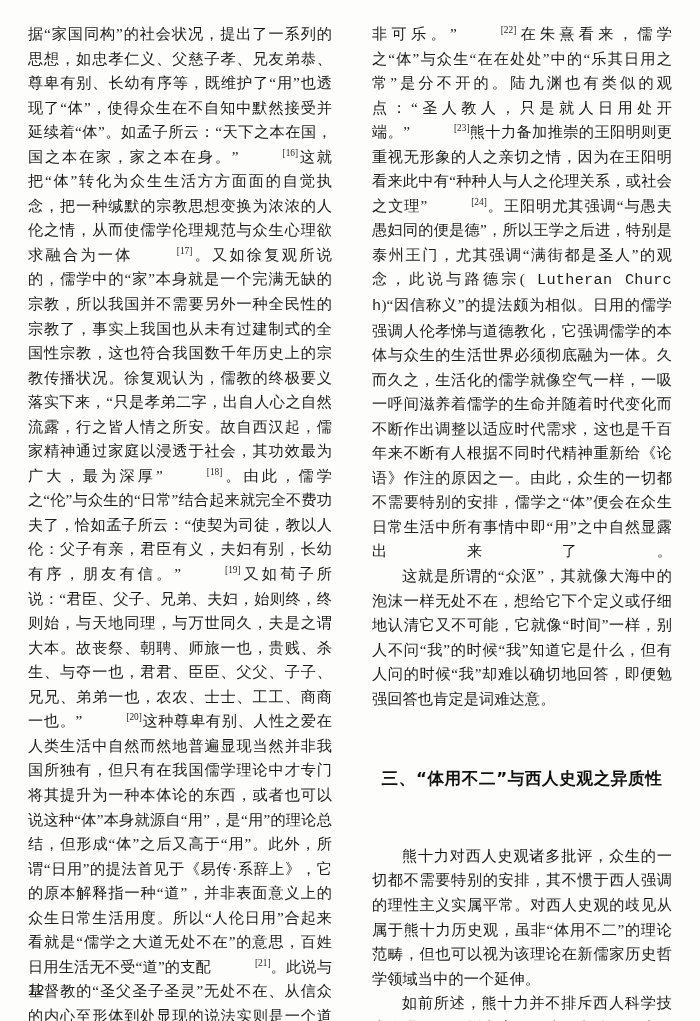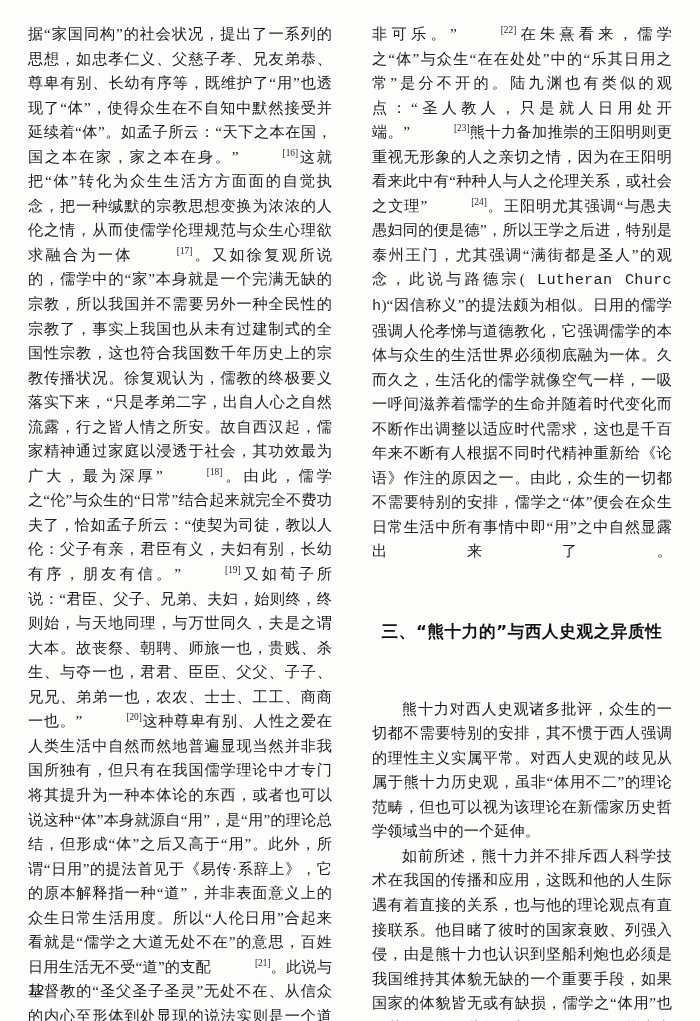--- a/index.html
+++ b/index.html
@@ -107,23 +107,24 @@
 
   <div class="columns">
 
     <div class="column col-left">
       <p class="para">据“家国同构”的社会状况，提出了一系列的思想，如忠孝仁义、父慈子孝、兄友弟恭、尊卑有别、长幼有序等，既维护了“用”也透现了“体”，使得众生在不自知中默然接受并延续着“体”。如孟子所云：“天下之本在国，国之本在家，家之本在身。”<sup class="ref">[16]</sup>这就把“体”转化为众生生活方方面面的自觉执念，把一种缄默的宗教思想变换为浓浓的人伦之情，从而使儒学伦理规范与众生心理欲求融合为一体<sup class="ref">[17]</sup>。又如徐复观所说的，儒学中的“家”本身就是一个完满无缺的宗教，所以我国并不需要另外一种全民性的宗教了，事实上我国也从未有过建制式的全国性宗教，这也符合我国数千年历史上的宗教传播状况。徐复观认为，儒教的终极要义落实下来，“只是孝弟二字，出自人心之自然流露，行之皆人情之所安。故自西汉起，儒家精神通过家庭以浸透于社会，其功效最为广大，最为深厚”<sup class="ref">[18]</sup>。由此，儒学之“伦”与众生的“日常”结合起来就完全不费功夫了，恰如孟子所云：“使契为司徒，教以人伦：父子有亲，君臣有义，夫妇有别，长幼有序，朋友有信。”<sup class="ref">[19]</sup>又如荀子所说：“君臣、父子、兄弟、夫妇，始则终，终则始，与天地同理，与万世同久，夫是之谓大本。故丧祭、朝聘、师旅一也，贵贱、杀生、与夺一也，君君、臣臣、父父、子子、兄兄、弟弟一也，农农、士士、工工、商商一也。”<sup class="ref">[20]</sup>这种尊卑有别、人性之爱在人类生活中自然而然地普遍显现当然并非我国所独有，但只有在我国儒学理论中才专门将其提升为一种本体论的东西，或者也可以说这种“体”本身就源自“用”，是“用”的理论总结，但形成“体”之后又高于“用”。此外，所谓“日用”的提法首见于《易传·系辞上》，它的原本解释指一种“道”，并非表面意义上的众生日常生活用度。所以“人伦日用”合起来看就是“儒学之大道无处不在”的意思，百姓日用生活无不受“道”的支配<sup class="ref">[21]</sup>。此说与基督教的“圣父圣子圣灵”无处不在、从信众的内心至形体到处显现的说法实则是一个道理，无怪乎世人又将儒学称之为“儒教”了。</p>
 
     </div>
 
     <div class="column col-right">
       <p class="para">非可乐。”<sup class="ref">[22]</sup>在朱熹看来，儒学之“体”与众生“在在处处”中的“乐其日用之常”是分不开的。陆九渊也有类似的观点：“圣人教人，只是就人日用处开端。”<sup class="ref">[23]</sup>熊十力备加推崇的王阳明则更重视无形象的人之亲切之情，因为在王阳明看来此中有“种种人与人之伦理关系，或社会之文理”<sup class="ref">[24]</sup>。王阳明尤其强调“与愚夫愚妇同的便是德”，所以王学之后进，特别是泰州王门，尤其强调“满街都是圣人”的观念，此说与路德宗(<span class="latin">Lutheran Church</span>)“因信称义”的提法颇为相似。日用的儒学强调人伦孝悌与道德教化，它强调儒学的本体与众生的生活世界必须彻底融为一体。久而久之，生活化的儒学就像空气一样，一吸一呼间滋养着儒学的生命并随着时代变化而不断作出调整以适应时代需求，这也是千百年来不断有人根据不同时代精神重新给《论语》作注的原因之一。由此，众生的一切都不需要特别的安排，儒学之“体”便会在众生日常生活中所有事情中即“用”之中自然显露出来了。</p>
+      <p class="para indent last">这就是所谓的“众沤”，其就像大海中的泡沫一样无处不在，想给它下个定义或仔细地认清它又不可能，它就像“时间”一样，别人不问“我”的时候“我”知道它是什么，但有人问的时候“我”却难以确切地回答，即便勉强回答也肯定是词难达意。</p>
 
       <div class="gap-before-heading"></div>
-      <h2 class="section-heading">三、“熊十力的”与西人史观之异质性</h2>
+      <h2 class="section-heading">三、“体用不二”与西人史观之异质性</h2>
       <div class="gap-after-heading"></div>
 
       <p class="para indent last">熊十力对西人史观诸多批评，众生的一切都不需要特别的安排，其不惯于西人强调的理性主义实属平常。对西人史观的歧见从属于熊十力历史观，虽非“体用不二”的理论范畴，但也可以视为该理论在新儒家历史哲学领域当中的一个延伸。</p>
       <p class="para indent last">如前所述，熊十力并不排斥西人科学技术在我国的传播和应用，这既和他的人生际遇有着直接的关系，也与他的理论观点有直接联系。他目睹了彼时的国家衰败、列强入侵，由是熊十力也认识到坚船利炮也必须是我国维持其体貌无缺的一个重要手段，如果国家的体貌皆无或有缺损，儒学之“体用”也将荡然无存。此外，与王阳明不同，熊十力的“体用”论是承认现象的实存性</p>
     </div>
 
   </div>
 
   <div class="folio">12</div>
 

